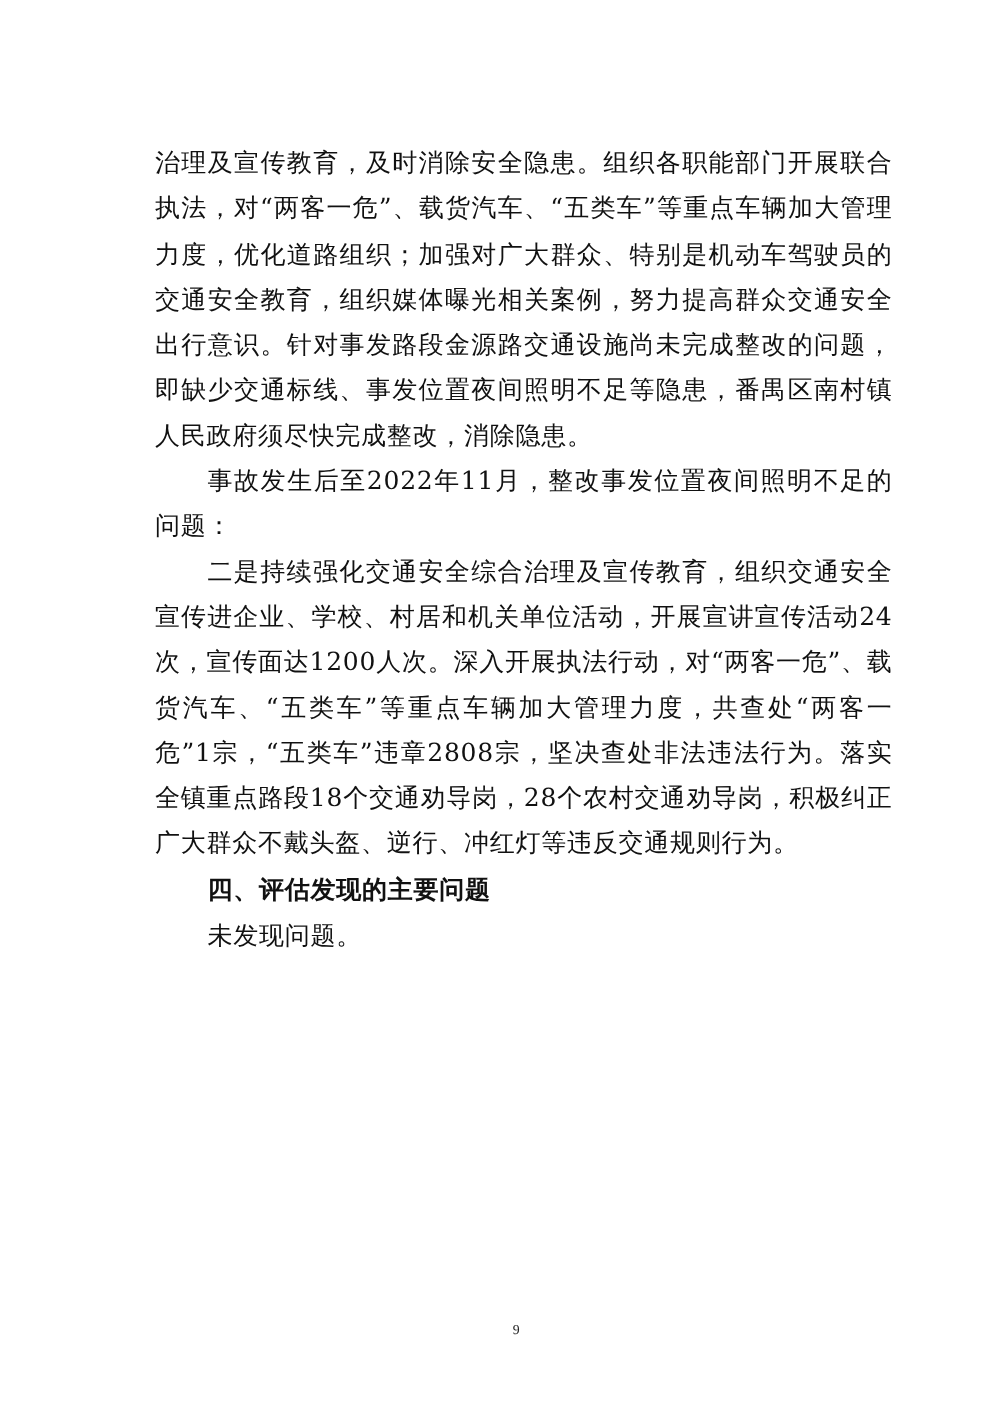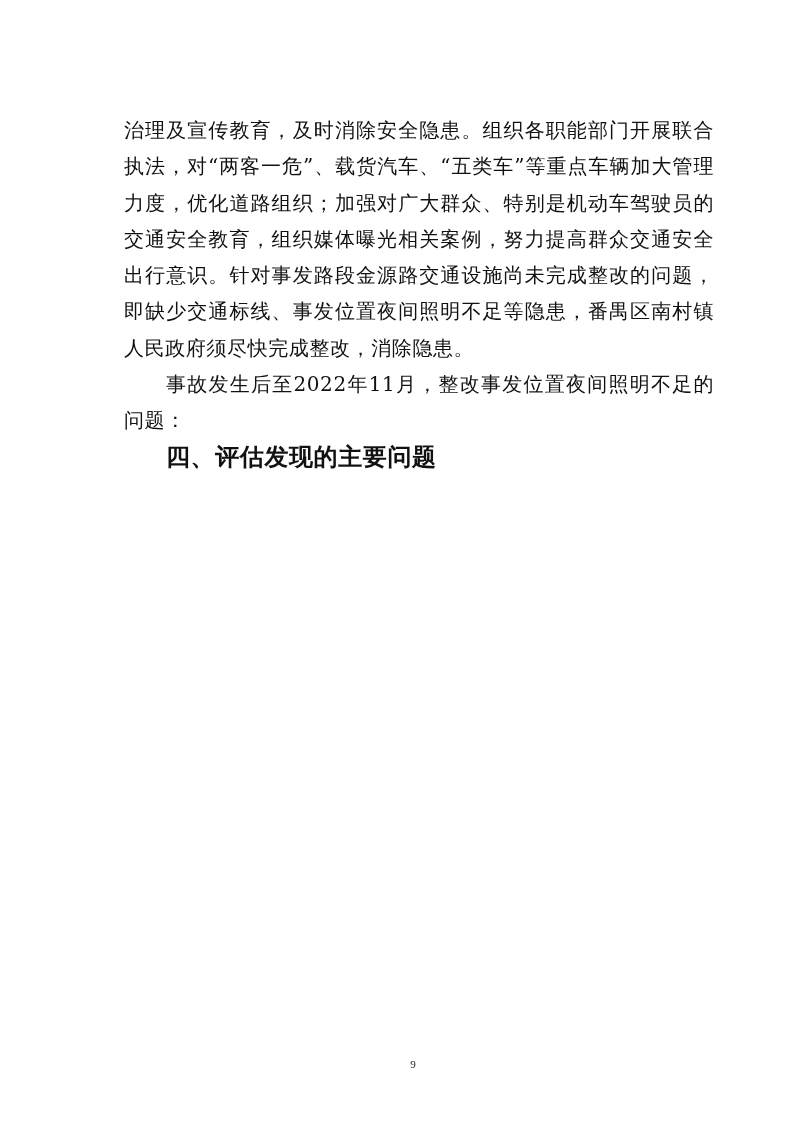--- a/index.html
+++ b/index.html
@@ -10,30 +10,32 @@
   .content {
     position: absolute; left: 108px; top: 112px; width: 590px;
     font-family: "DejaVu Serif", "Liberation Serif", serif;
     font-size: 20px; color: #111;
   }
   .para { margin: 0; line-height: 36.3px; text-align: justify; text-align-last: left; letter-spacing: 0.6px; }
   .indent { text-indent: 42px; }
   .heading {
     margin: 0; line-height: 37px; text-indent: 42px;
     font-family: "DejaVu Sans", "Liberation Sans", sans-serif;
-    font-weight: bold; font-size: 24px; letter-spacing: 0.6px;
+    font-weight: bold; font-size: 20px; letter-spacing: 0.6px;
   }
   .page-number {
     position: absolute; left: 0; width: 794px; top: 1058px; text-align: center;
     font-family: "Liberation Serif", serif; font-size: 11px; color: #222;
   }
 </style>
 </head>
 <body>
 
 <div class="page">
   <div class="content">
     <p class="para">治理及宣传教育，及时消除安全隐患。组织各职能部门开展联合执法，对“两客一危”、载货汽车、“五类车”等重点车辆加大管理力度，优化道路组织；加强对广大群众、特别是机动车驾驶员的交通安全教育，组织媒体曝光相关案例，努力提高群众交通安全出行意识。针对事发路段金源路交通设施尚未完成整改的问题，即缺少交通标线、事发位置夜间照明不足等隐患，番禺区南村镇人民政府须尽快完成整改，消除隐患。</p>
     <p class="para indent">事故发生后至2022年11月，整改事发位置夜间照明不足的问题：</p>
+    <p class="para indent">二是持续强化交通安全综合治理及宣传教育，组织交通安全宣传进企业、学校、村居和机关单位活动，开展宣讲宣传活动24次，宣传面达1200人次。深入开展执法行动，对“两客一危”、载货汽车、“五类车”等重点车辆加大管理力度，共查处“两客一危”1宗，“五类车”违章2808宗，坚决查处非法违法行为。落实全镇重点路段18个交通劝导岗，28个农村交通劝导岗，积极纠正广大群众不戴头盔、逆行、冲红灯等违反交通规则行为。</p>
     <p class="heading">四、评估发现的主要问题</p>
+    <p class="para indent">未发现问题。</p>
   </div>
   <div class="page-number">9</div>
 </div>
 
 </body></html>

